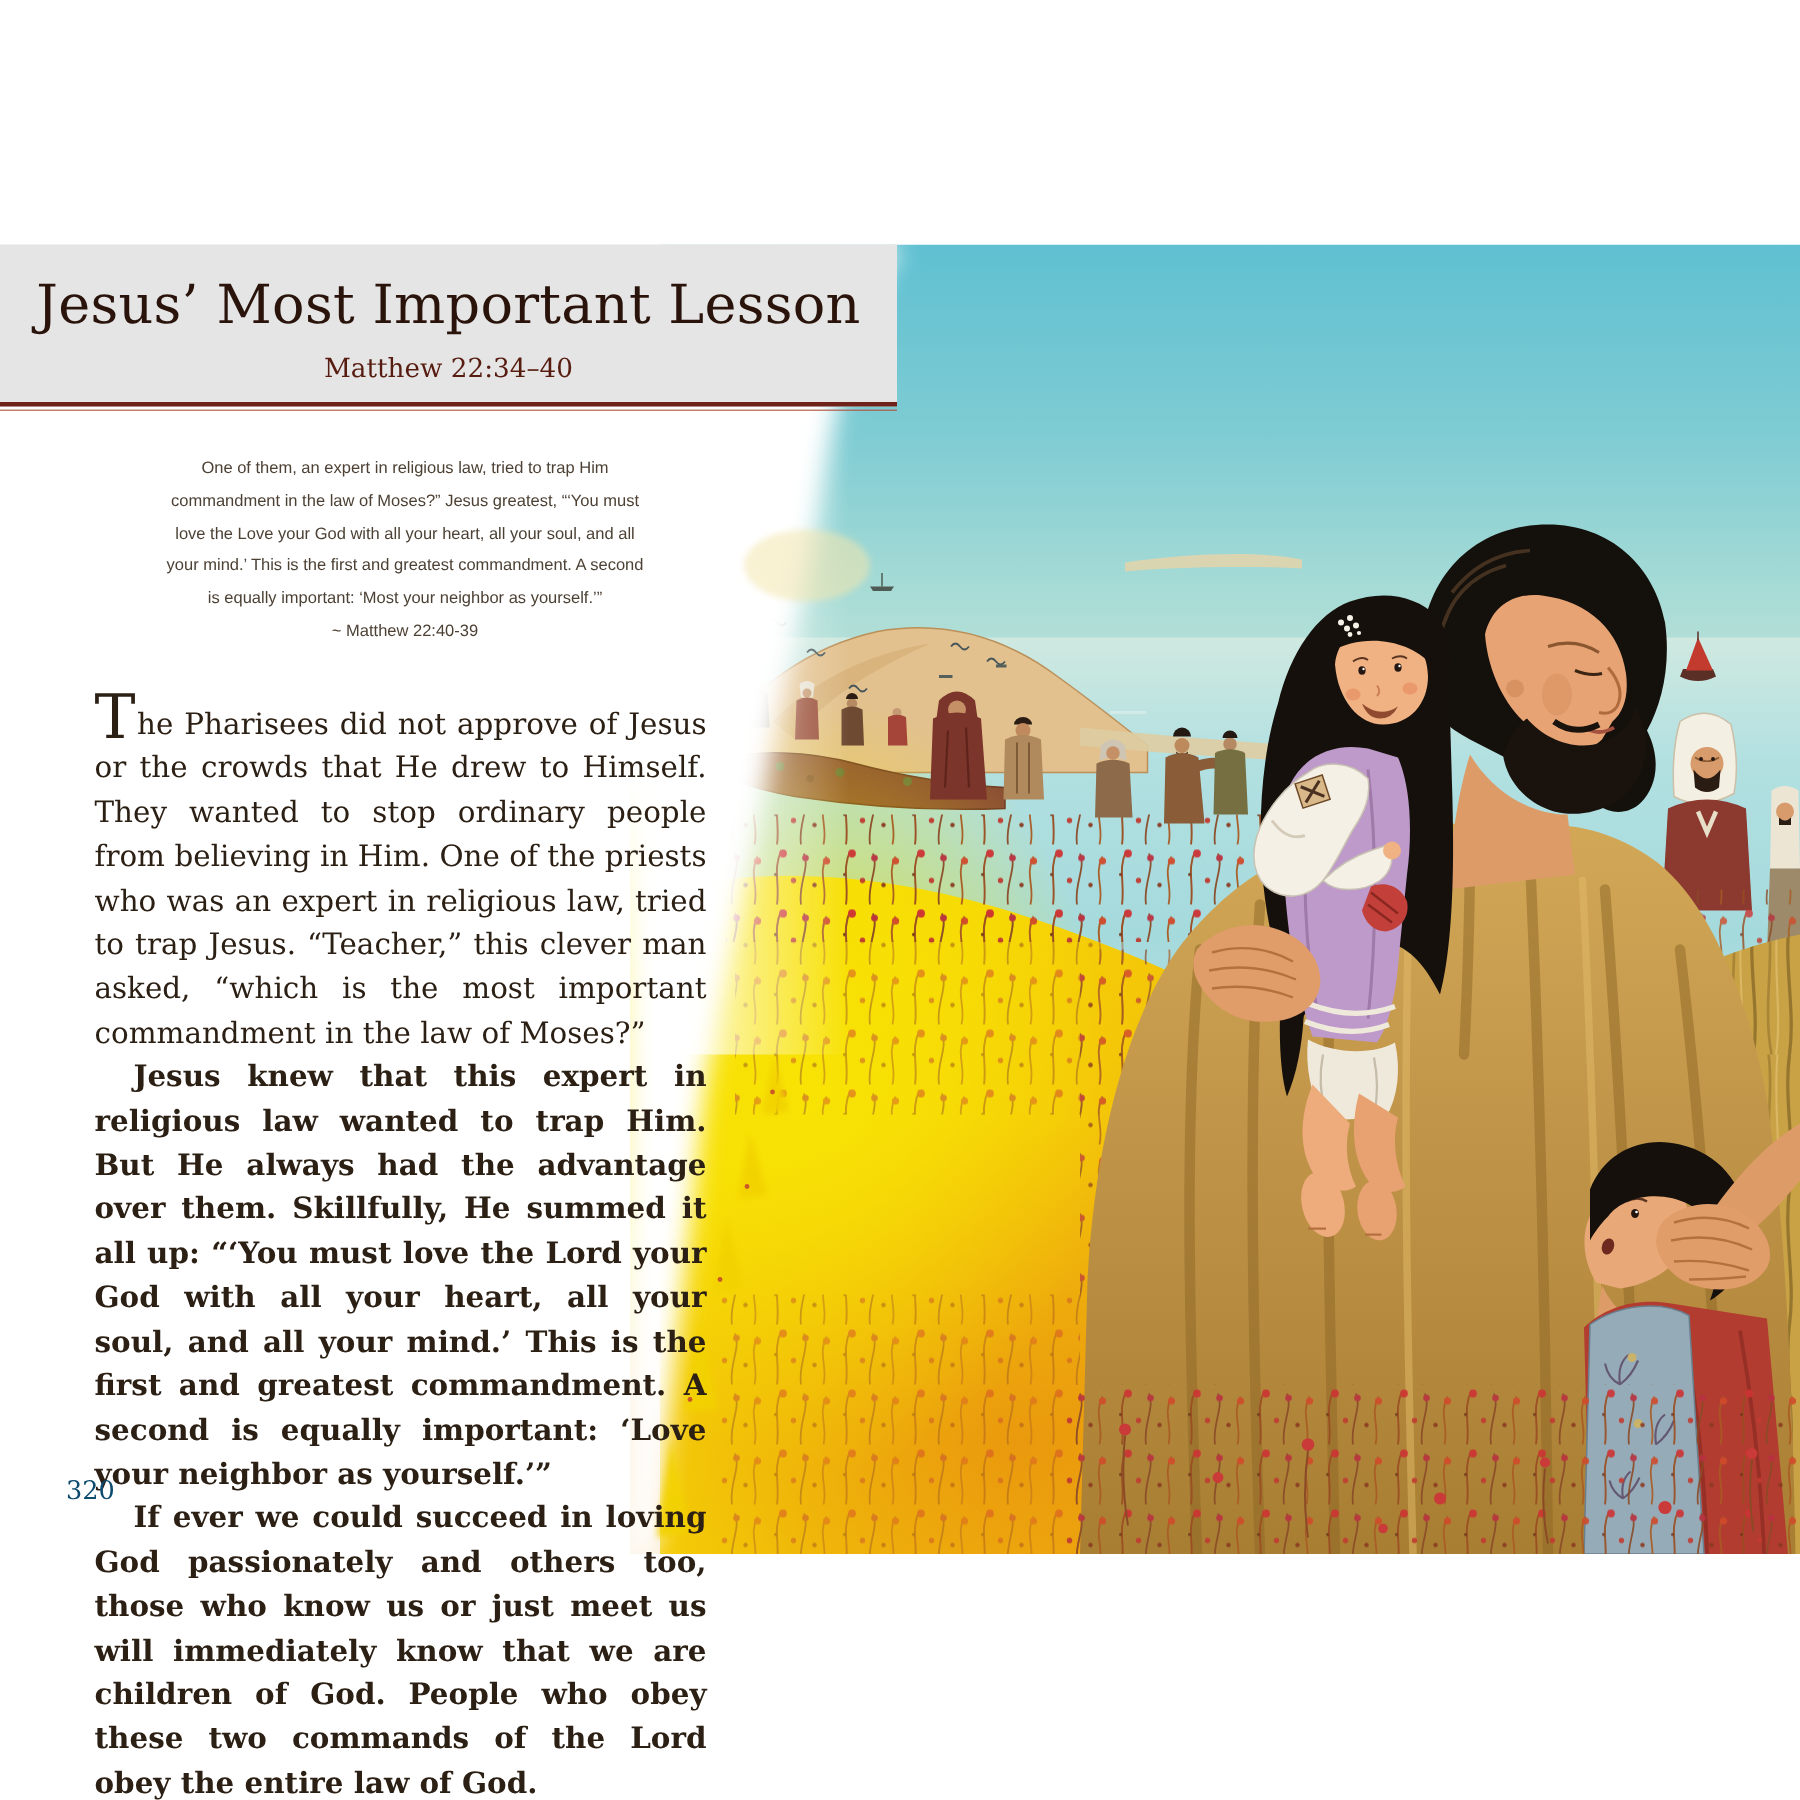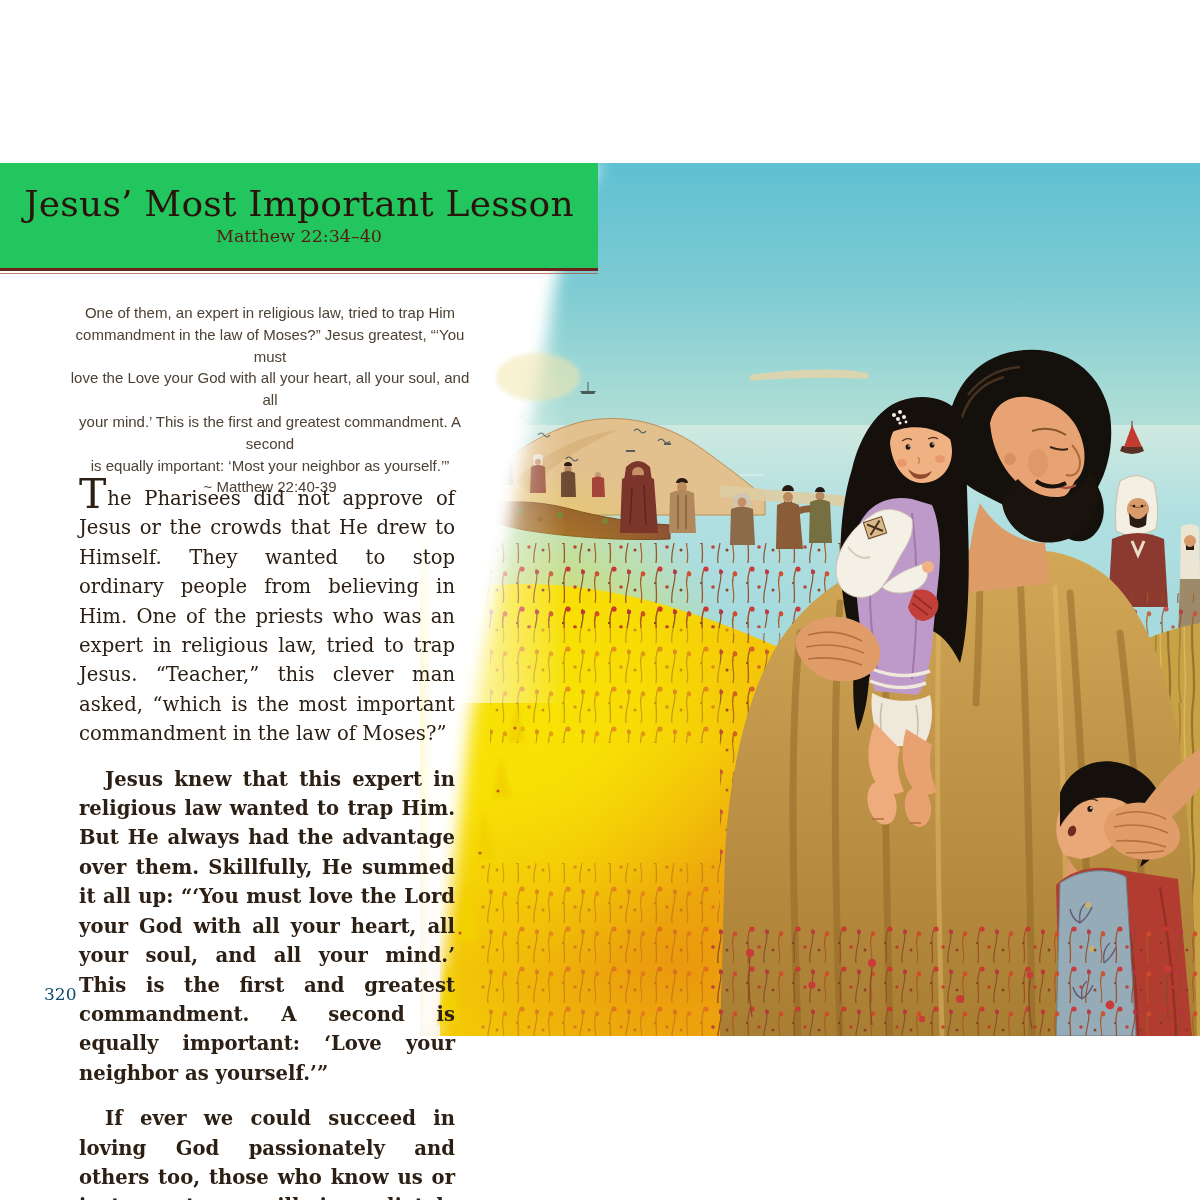--- a/index.html
+++ b/index.html
@@ -1,33 +1,33 @@
 <!DOCTYPE html>
 <html><head>
 <meta charset="utf-8">
 <style>
   html,body{margin:0;padding:0;}
   body{width:1200px;height:1200px;background:#ffffff;position:relative;overflow:hidden;
        font-family:"DejaVu Serif",serif;}
   .abs{position:absolute;}
   
-  .banner{left:0;top:163px;width:598px;height:105px;background:#22c55e;
+  .banner{left:0;top:163px;width:598px;height:105px;background:#e5e5e5;
           border-bottom:3px solid #6e221a;text-align:center;z-index:3;}
   .banner-underline{left:0;top:273px;width:598px;height:1px;background:#b05140;opacity:.75;z-index:3;}
   .title{padding-top:22px;font-size:36px;line-height:1.05;color:#29130a;
          font-family:"DejaVu Serif",serif;letter-spacing:.2px;}
-  .subtitle{margin-top:3px;font-size:17.5px;color:#571c10;font-family:"DejaVu Serif",serif;}
+  .subtitle{margin-top:13px;font-size:17.5px;color:#571c10;font-family:"DejaVu Serif",serif;}
   
   .quote{left:62px;top:302px;width:416px;text-align:center;z-index:2;
-         font-family:"Liberation Sans",sans-serif;font-size:15px;line-height:21.8px;
+         font-family:"Liberation Sans",sans-serif;font-size:11px;line-height:21.8px;
          color:#4c4134;}
   
   .bodytext{left:63px;top:468px;width:408px;z-index:2;color:#2c2015;
             font-size:19.6px;line-height:29.4px;text-align:justify;}
-  .para{margin:16px;}
+  .para{margin:0;}
   .para.indent{text-indent:26px;font-weight:bold;}
   .dropcap{font-size:41px;line-height:0;position:relative;top:3px;margin-right:1px;}
   
   .pagenum{left:44px;top:984px;font-size:17px;color:#0c4a6e;z-index:2;}
   
   .illo{left:420px;top:163px;width:780px;height:873px;z-index:1;}
 </style>
 </head>
 <body>
 

